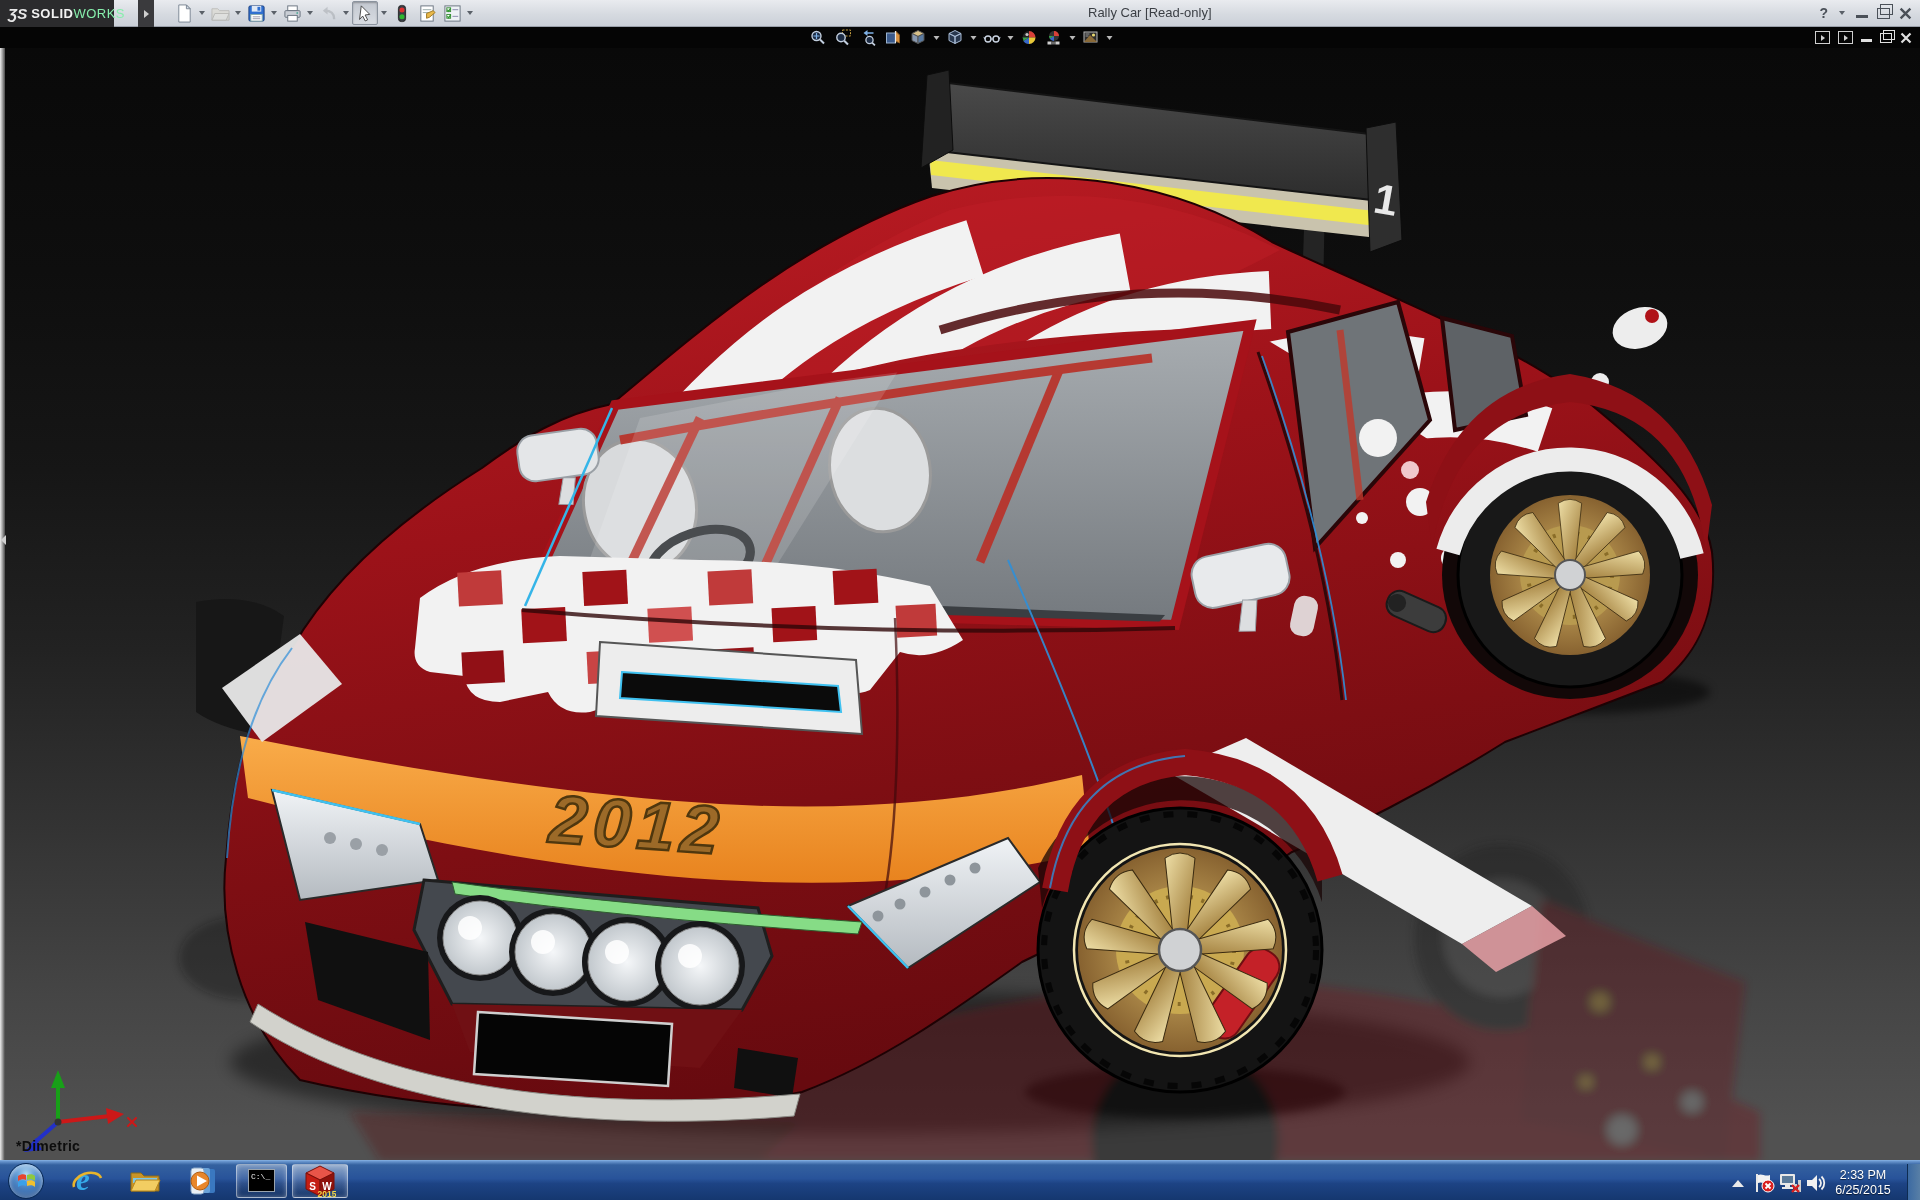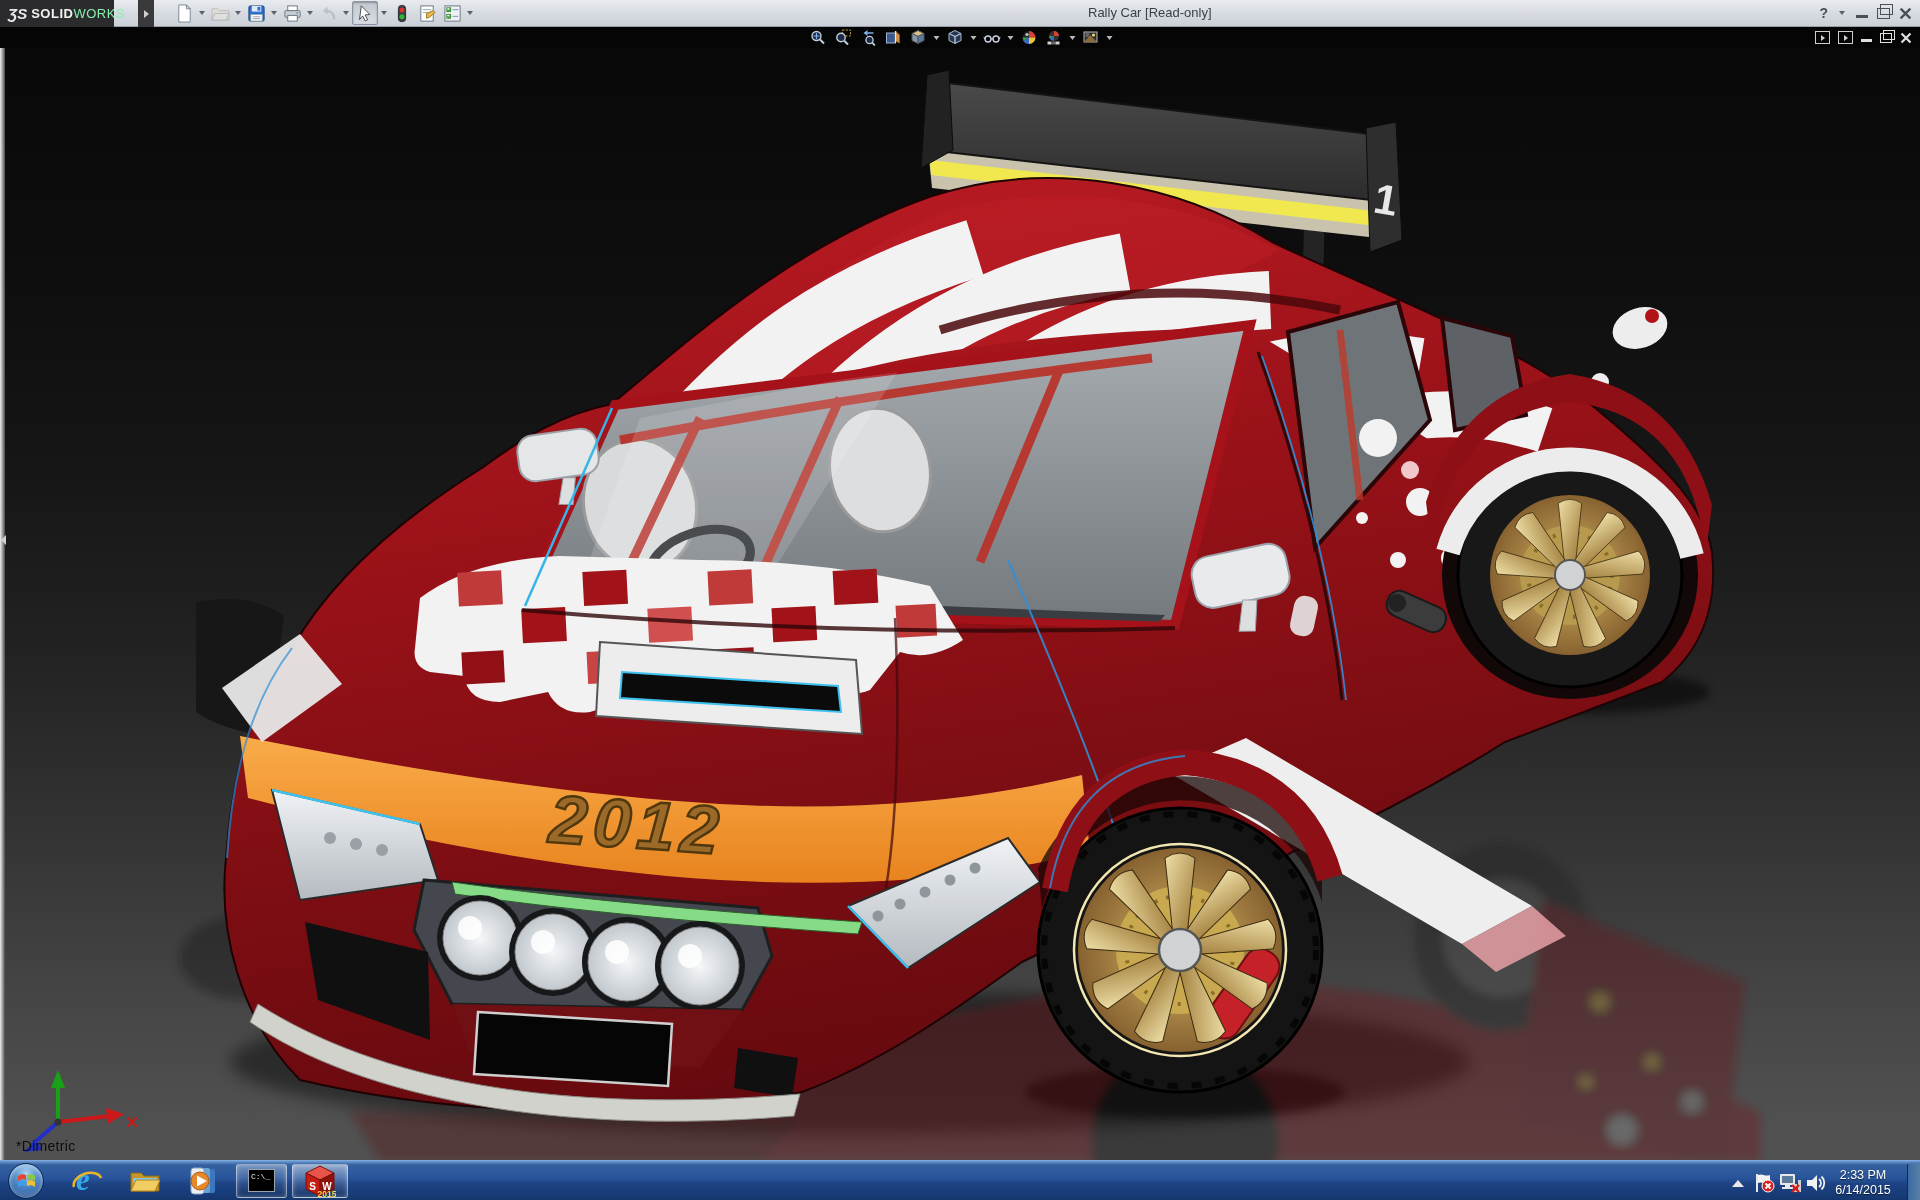--- a/index.html
+++ b/index.html
@@ -39,21 +39,21 @@
   .restore-w{position:relative;width:10px;height:8px;border:1.5px solid #e0e0e0;}
   .restore-w::before{content:"";position:absolute;left:2px;top:-4px;width:10px;height:8px;border:1.5px solid #e0e0e0;}
   
   #viewport{position:absolute;left:0;top:48px;width:1920px;height:1113px;
     background:linear-gradient(180deg,#090909 0%,#0e0e0e 20%,#161616 38%,#222 54%,#333 70%,#454545 85%,#515151 97%);}
   #splitter{position:absolute;left:0;top:0;width:5px;height:100%;
     background:linear-gradient(90deg,#ededed,#a8a8a8 45%,#484848);}
   #splitter-arrow{position:absolute;left:1px;top:487px;width:0;height:0;
     border-right:5px solid #cfcfcf;border-top:5px solid transparent;border-bottom:5px solid transparent;}
   #scene{position:absolute;left:0;top:0;width:1920px;height:1113px;}
-  #view-label{position:absolute;left:16px;top:1090px;font-size:14px;color:#0d0d0d;font-weight:normal;letter-spacing:.3px;}
+  #view-label{position:absolute;left:16px;top:1090px;font-size:14px;color:#0d0d0d;font-weight:bold;letter-spacing:.3px;}
   
   #taskbar{position:absolute;left:0;bottom:0;width:1920px;height:39px;
     background:linear-gradient(180deg,#6f9cd4 0%,#34619f 10%,#28539a 45%,#1d4384 58%,#15376f 100%);
     border-top:1px solid #7eaadd;display:flex;align-items:center;}
   #start-orb{width:34px;height:34px;border-radius:50%;margin-left:8px;
     background:radial-gradient(circle at 50% 30%,#b5daf2 0%,#5e9bd6 30%,#2a64ac 60%,#123c78 88%);
     border:1px solid #0a2a55;box-shadow:inset 0 -5px 8px rgba(255,255,255,.28),inset 0 3px 5px rgba(255,255,255,.55);
     display:flex;align-items:center;justify-content:center;}
   .tkicon{width:34px;height:34px;display:flex;align-items:center;justify-content:center;}
   .taskbtn{height:32px;margin-top:0;border:1px solid rgba(255,255,255,.5);border-radius:3px;
@@ -694,17 +694,17 @@
       </svg>
     </div>
     <div class="trayic">
       <svg width="22" height="22" viewBox="0 0 22 22">
         <polygon points="2,8 7,8 12,3 12,19 7,14 2,14" fill="#f0f0f0"></polygon>
         <path d="M14,7 a5,5 0 0 1 0,8 M16.5,4.5 a9,9 0 0 1 0,13" stroke="#f0f0f0" stroke-width="1.8" fill="none"></path>
       </svg>
     </div>
     <div id="clock">
       <div>2:33 PM</div>
-      <div>6/14/2015</div>
+      <div>6/25/2015</div>
     </div>
     <div id="showdesk"></div>
   </div>
 </div>
 
 </body></html>

